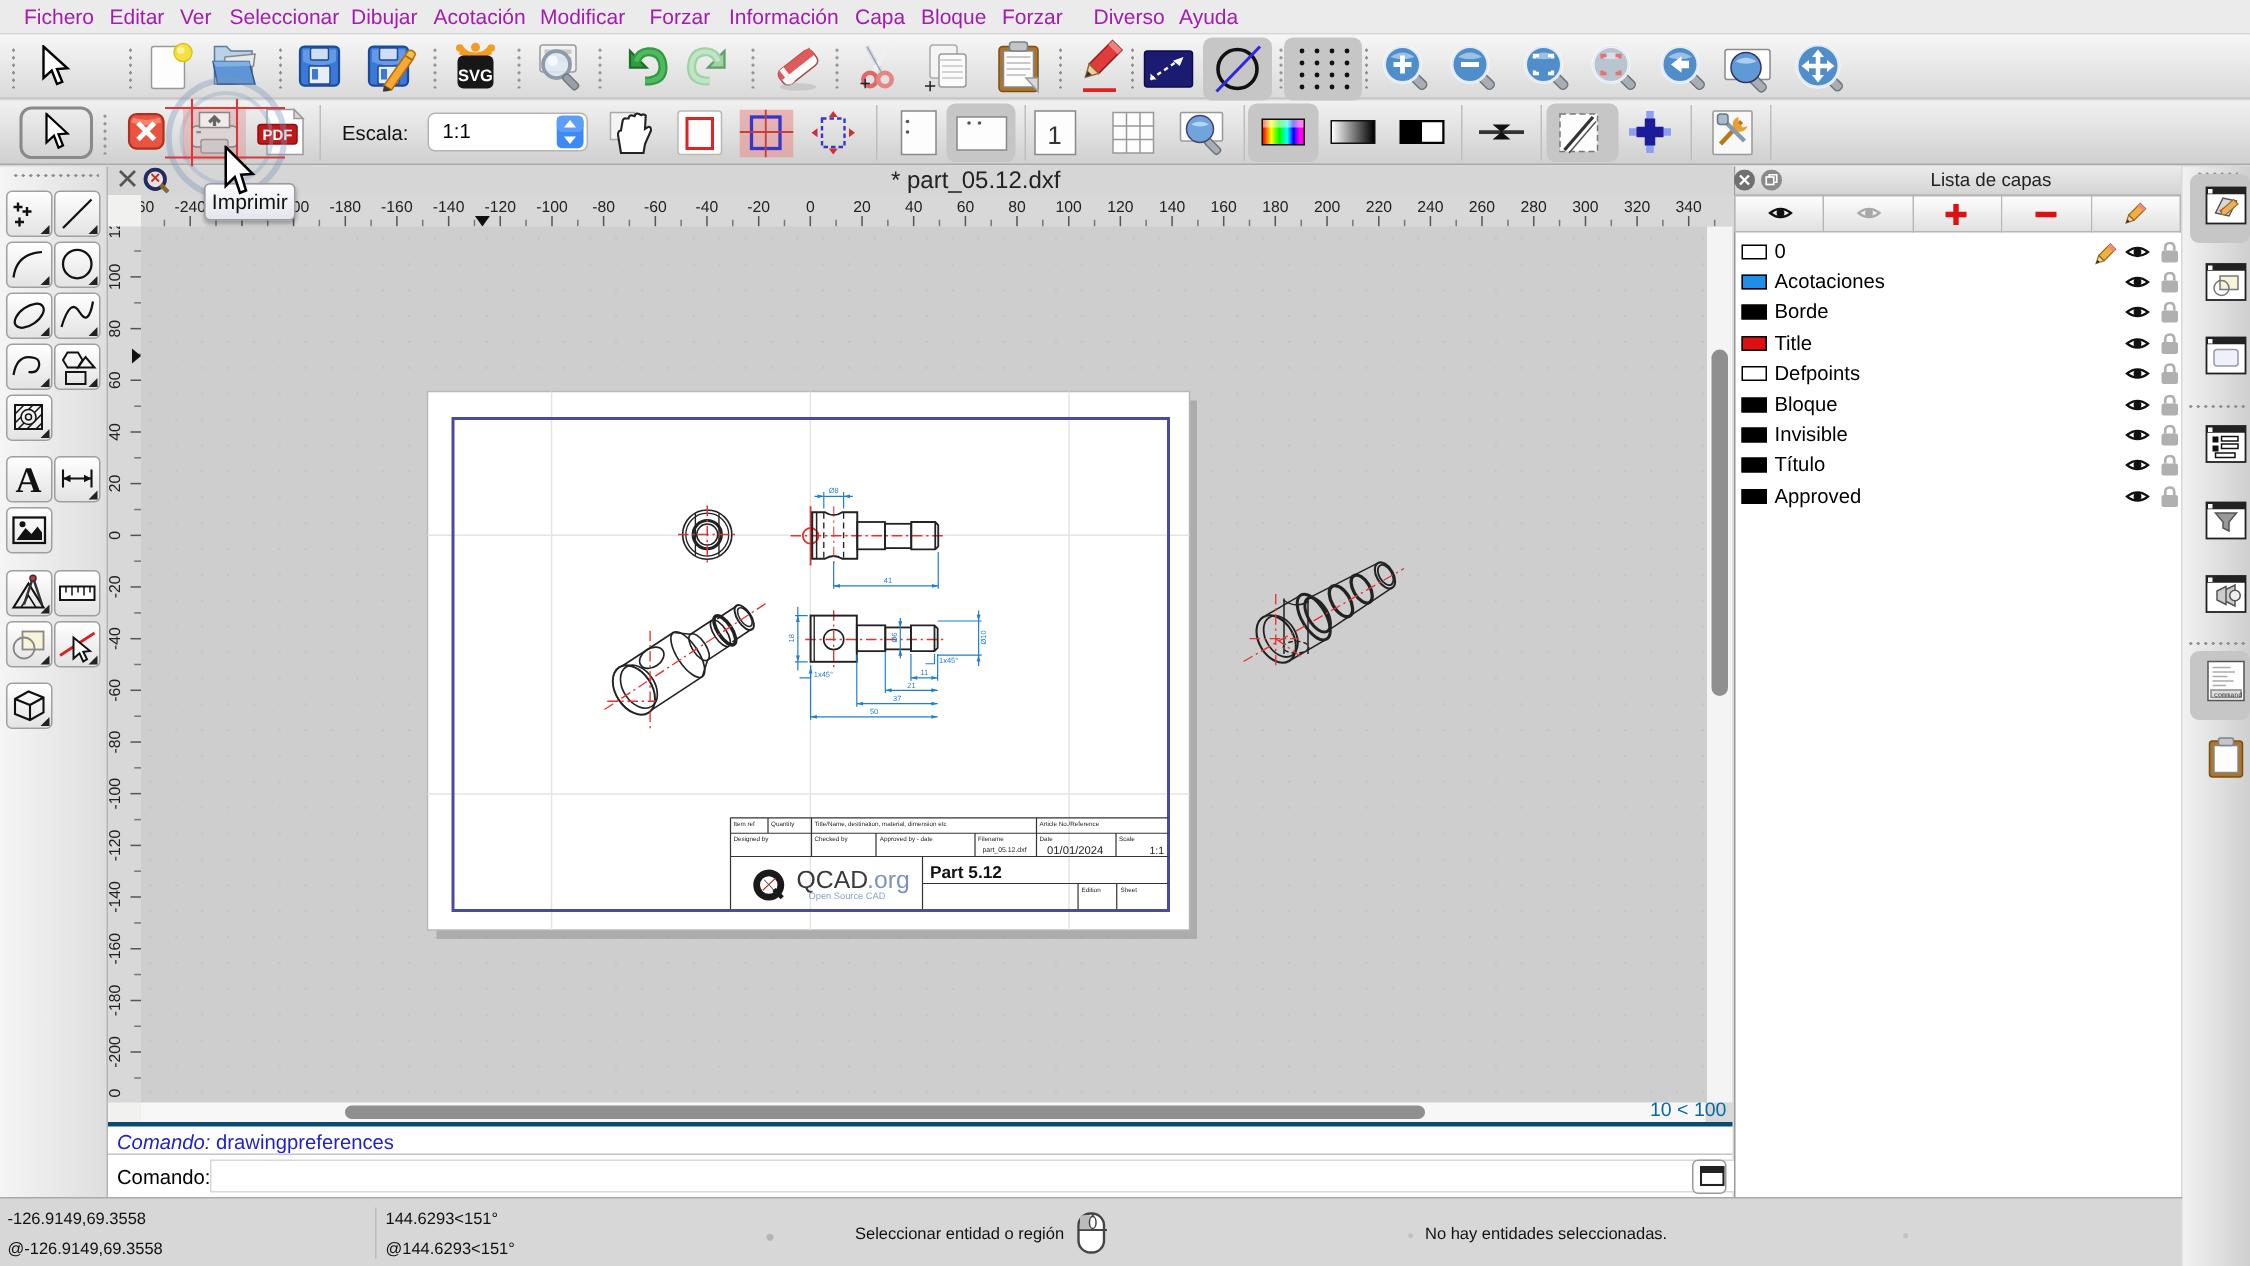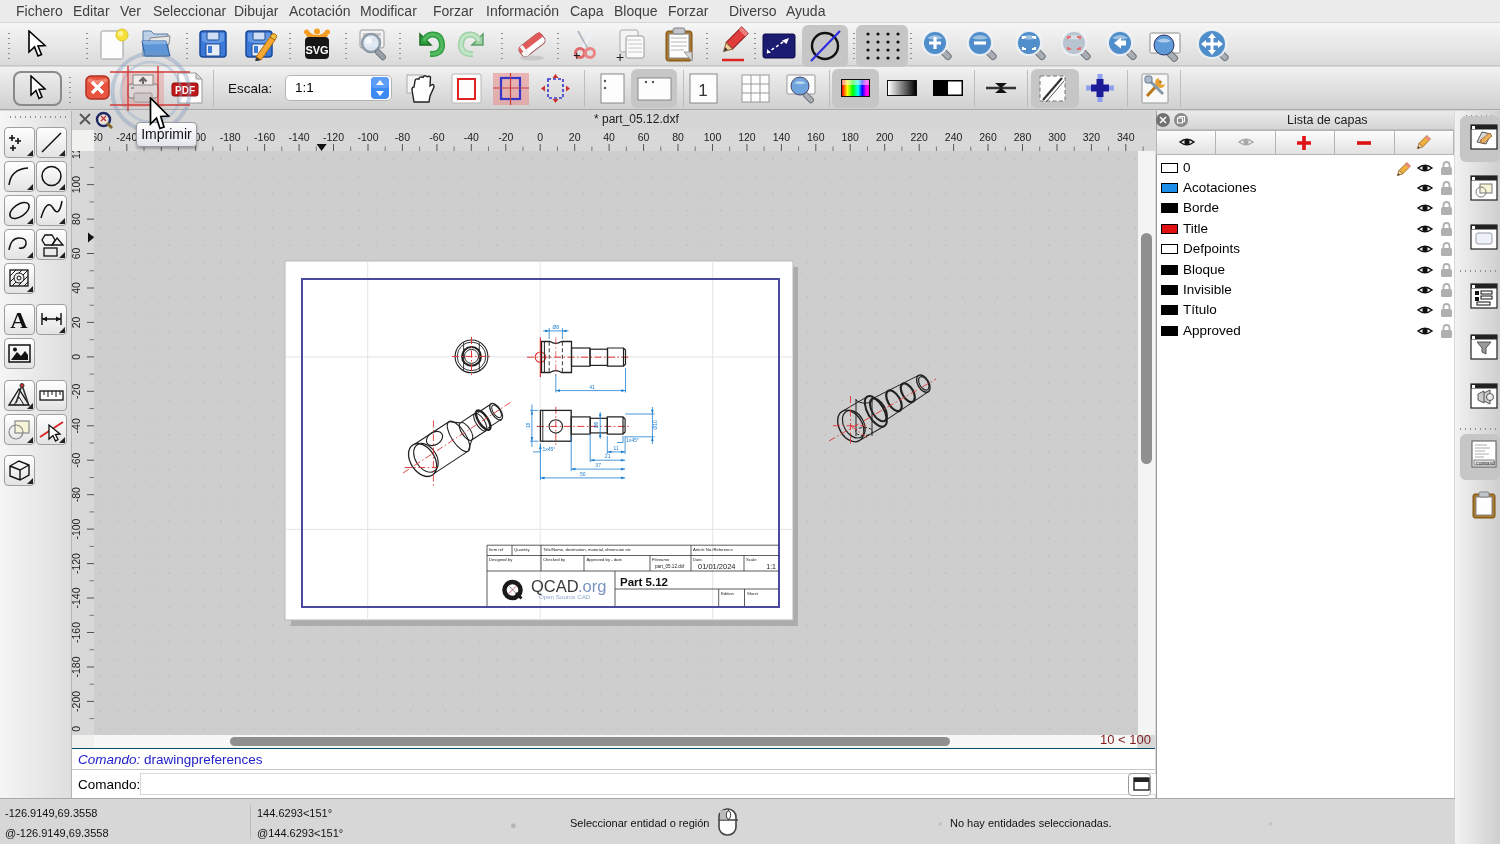--- a/index.html
+++ b/index.html
@@ -1,30 +1,30 @@
 <!DOCTYPE html>
 <html><head><meta charset="utf-8"><style>
 *{margin:0;padding:0;box-sizing:border-box}
 html,body{width:1500px;height:844px}
 body{position:relative;overflow:hidden;font-family:"Liberation Sans",sans-serif;background:#d8d8d8}
 #menubar{left:0;top:0;width:1500px;height:23px;background:#ecebeb;border-bottom:1px solid #d6d6d6;position:absolute}
-#menubar span{position:absolute;top:3px;font-size:14px;color:#404040}
+#menubar span{position:absolute;top:3px;font-size:14px;color:#a21caf}
 #row1{left:0;top:23px;width:1500px;height:43px;background:linear-gradient(#f6f6f6,#dadada);border-bottom:1px solid #c4c4c4;position:absolute}
 #row2{left:0;top:67px;width:1500px;height:43px;background:linear-gradient(#f1f1f1,#d0d0d0);border-bottom:1px solid #a8a8a8;position:absolute}
 .dotsep{position:absolute;width:2px;background-image:radial-gradient(circle,#8f8f8f 1px,transparent 1.1px);background-size:2px 5px}
 .hdots{position:absolute;height:2px;background-image:radial-gradient(circle,#8f8f8f 1px,transparent 1.1px);background-size:5px 2px}
 .linesep{position:absolute;width:1px;background:#bdbdbd}
 #leftpanel{left:0;top:111px;width:72px;height:687px;background:linear-gradient(90deg,#f5f5f5,#dedede);border-right:1px solid #b5b5b5;position:absolute}
 .tbtn{position:absolute;width:31px;height:31px;border:1px solid #9f9f9f;border-radius:4px;background:linear-gradient(#ffffff,#e3e3e3)}
 #tabbar{left:72px;top:111px;width:1083px;height:19px;background:#d6d6d6;position:absolute}
 #canvas{left:94px;top:151px;width:1061px;height:584px;background:#cecece;position:absolute;
  background-image:radial-gradient(circle,rgba(150,150,150,.19) .7px,transparent .9px);
  background-size:17.25px 17.25px;background-position:14.9px 16.6px}
 #hscroll{left:94px;top:735px;width:1043px;height:13px;background:#f7f7f7;position:absolute}
-#histrow{left:72px;top:748px;width:1083px;height:21px;background:#fff;border-top:1px solid #0c4a6e;font-size:13.5px;color:#2222cc;padding:3px 0 0 6px;position:absolute}
+#histrow{left:72px;top:748px;width:1083px;height:21px;background:#fff;border-top:3px solid #0c4a6e;font-size:13.5px;color:#2222cc;padding:3px 0 0 6px;position:absolute}
 #inputrow{left:72px;top:769px;width:1083px;height:29px;background:#fff;border-top:1px solid #c6c6c6;position:absolute}
 #statusbar{left:0;top:798px;width:1500px;height:46px;background:#d7d7d7;border-top:1px solid #a9a9a9;font-size:11px;color:#111;position:absolute}
 #rightpanel{left:1156px;top:111px;width:298px;height:687px;background:#fff;border-left:1px solid #9a9a9a;position:absolute}
 #rpheader{position:absolute;left:0;top:0;width:297px;height:19px;background:linear-gradient(#eaeaea,#d5d5d5);border-bottom:1px solid #bdbdbd}
 .lrow{position:absolute;left:0;width:297px;height:20.4px;font-size:13.5px;color:#000}
 .sw{position:absolute;left:5px;top:5px;width:17px;height:10px;border:1px solid #000}
 #rightdock{left:1455px;top:111px;width:45px;height:733px;background:linear-gradient(90deg,#f2f2f2,#cfcfcf);position:absolute}
 .pressedbg{position:absolute;background:#c6c6c6;border-radius:6px}
 #tooltip{left:136px;top:122px;width:61px;height:25px;background:linear-gradient(#fdfdfe,#e4e6ec);border:1px solid #9a9aa0;border-radius:4px;
  box-shadow:0 2px 3px rgba(0,0,0,.3);font-size:14px;color:#111;text-align:center;padding-top:3px;z-index:60;position:absolute}
@@ -477,21 +477,21 @@
   </svg>
 <div id="tabbar"></div>
 <svg style="position:absolute;left:78px;top:112px;z-index:1" width="14" height="14">
     <path d="M2 2 L12 12 M12 2 L2 12" stroke="#555" stroke-width="1.8"></path>
   </svg>
 <svg style="position:absolute;left:95px;top:111px;z-index:1" width="19" height="18">
     <circle cx="8.5" cy="8.5" r="6.5" fill="#e8e4da" stroke="#222a66" stroke-width="2.5"></circle>
     <path d="M12 12 L17 17" stroke="#86682a" stroke-width="3"></path>
     <path d="M6 10 L11 5 M6 5 L11 10" stroke="#c03030" stroke-width="1.2"></path>
   </svg>
-<div style="position:absolute;left:594px;top:112px;font-size:12px;color:#222">* part_05.12.dxf</div>
+<div style="position:absolute;left:594px;top:112px;font-size:16px;color:#222">* part_05.12.dxf</div>
 <div style="position:absolute;left:72px;top:130px;width:22px;height:21px;background:#f1f1f0"></div>
 <svg style="position:absolute;left:94px;top:130px" width="1061" height="21">
     <path d="M-1.6 14 L-1.6 21" stroke="#555"></path>
     <path d="M15.6 16.5 L15.6 21" stroke="#777"></path>
     <path d="M32.8 14 L32.8 21" stroke="#555"></path>
     <path d="M50.0 16.5 L50.0 21" stroke="#777"></path>
     <path d="M67.3 14 L67.3 21" stroke="#555"></path>
     <path d="M84.5 16.5 L84.5 21" stroke="#777"></path>
     <path d="M101.7 14 L101.7 21" stroke="#555"></path>
     <path d="M118.9 16.5 L118.9 21" stroke="#777"></path>
@@ -777,21 +777,21 @@
     <path d="M516 593 L521.5 598.5" stroke="#1a1a1a" stroke-width="3"></path>
     <text x="531" y="592" font-size="16.5" fill="#3a3a3a" font-family="Liberation Sans">QCAD</text>
     <text x="578" y="592" font-size="16.5" fill="#7a93c0" font-family="Liberation Sans">.org</text>
     <text x="539" y="599" font-size="6.2" fill="#8aa4cc" font-family="Liberation Sans">Open Source CAD</text>
   </svg>
 <div style="position:absolute;left:1138px;top:151px;width:17px;height:584px;background:#f4f4f4"></div>
 <div style="position:absolute;left:1141px;top:233px;width:11px;height:231px;background:#8f8f8f;border-radius:6px"></div>
 <div style="position:absolute;left:72px;top:735px;width:22px;height:13px;background:#f1f1f0"></div>
 <div id="hscroll"></div>
 <div style="position:absolute;left:230px;top:737px;width:720px;height:9px;background:#8f8f8f;border-radius:5px"></div>
-<div style="position:absolute;left:1100px;top:732px;font-size:13px;color:#7f1d1d;z-index:5">10 &lt; 100</div>
+<div style="position:absolute;left:1100px;top:732px;font-size:13px;color:#0369a1;z-index:5">10 &lt; 100</div>
 <div id="histrow"><i>Comando:</i> drawingpreferences</div>
 <div id="inputrow">
     <span style="position:absolute;left:6px;top:7px;font-size:13.5px;color:#000">Comando:</span>
 <div style="position:absolute;left:68px;top:3px;width:1046px;height:22px;background:#fff;border:1px solid #d8d8d8"></div>
 <div style="position:absolute;left:1056px;top:3px;width:23px;height:23px;border:1px solid #999;border-radius:4px;background:#fff"></div>
 </div>
 <svg style="position:absolute;left:1133px;top:777px;z-index:1" width="17" height="14">
     <rect x="1" y="1" width="15" height="12" fill="#fff" stroke="#222" stroke-width="1.4"></rect>
     <rect x="1" y="1" width="15" height="4" fill="#222"></rect>
   </svg>

